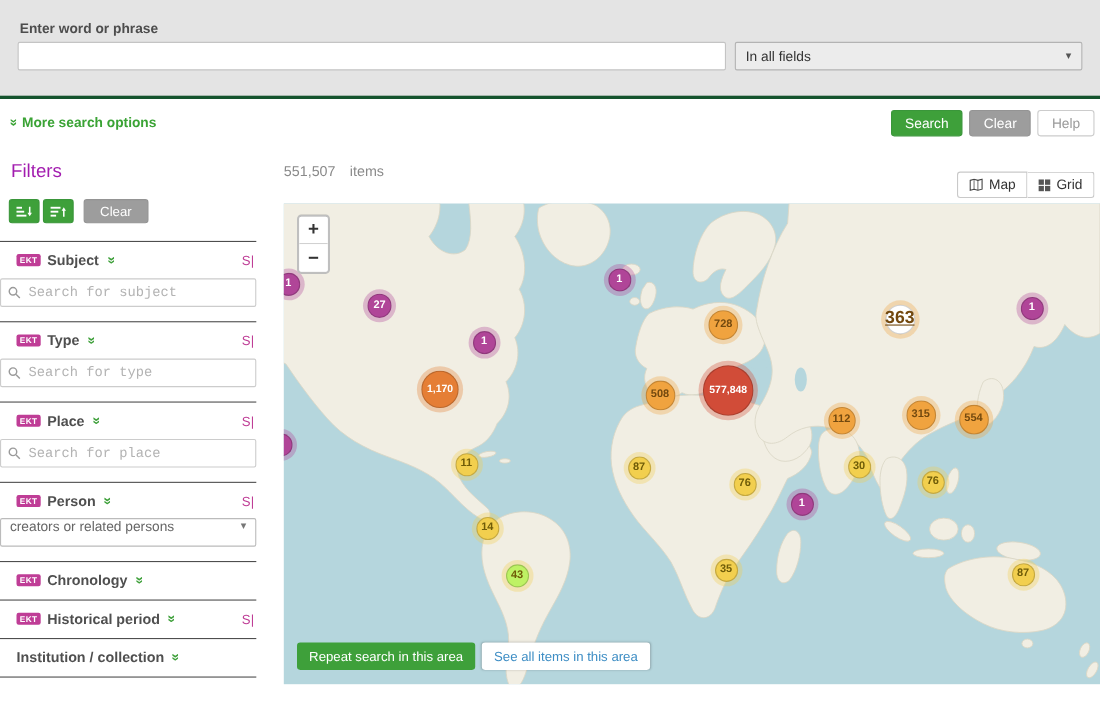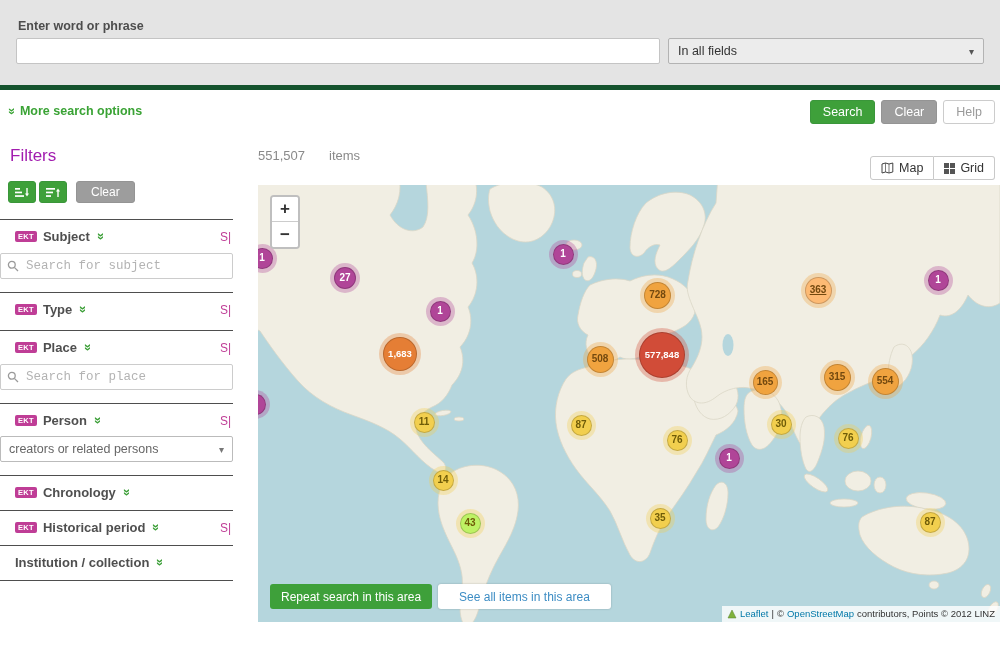--- a/index.html
+++ b/index.html
@@ -1,20 +1,20 @@
 <!DOCTYPE html>
 <html><head>
 <meta charset="utf-8">
 <style>
   * { margin:0; padding:0; box-sizing:border-box; }
   html,body { width:1000px; height:657px; }
   body { font-family:"Liberation Sans", sans-serif; background:#fff; position:relative; overflow:hidden; }
 
   
-  .topbar { position:absolute; left:0; top:0; width:1000px; height:90px; background:#e4e4e4; border-bottom:5px solid #14532d; }
+  .topbar { position:absolute; left:0; top:0; width:1000px; height:90px; background:#e4e4e4; border-bottom:3px solid #14532d; }
   .topbar .lbl { position:absolute; left:18px; top:19px; font-size:12.5px; font-weight:bold; color:#4d4d4d; }
   .search-text { position:absolute; left:16px; top:38px; width:644px; height:26px; border:1px solid #c4c4c4; border-radius:2px; padding:0 8px; font-size:13px; color:#333; background:#fff; font-family:inherit; }
   .field-select { position:absolute; left:668px; top:38px; width:316px; height:26px; background:#ececec; border:1px solid #b3b3b3; border-radius:2px; display:flex; align-items:center; padding:0 9px; font-size:12.5px; color:#333; cursor:pointer; }
   .field-select .arrow { margin-left:auto; font-size:10px; color:#555; }
 
   
   .more-link { position:absolute; left:8px; top:104px; color:#3aa335; font-weight:bold; font-size:12.5px; display:flex; gap:5px; align-items:center; cursor:pointer; }
   .chev { display:inline-block; transform:rotate(-90deg); font-weight:bold; line-height:1; }
   .action-buttons { position:absolute; right:5px; top:100px; display:flex; gap:6px; }
   .btn { height:24px; border-radius:3px; font-size:12.5px; display:inline-flex; align-items:center; padding:0 12px; border:1px solid transparent; cursor:pointer; font-family:inherit; }
@@ -34,41 +34,41 @@
   .fsec:last-child { border-bottom:1px solid #4e4e4e; }
   .fhead { display:flex; align-items:center; gap:6px; padding-left:15px; }
   .ekt { background:#bf3d96; color:#fff; font-size:7.5px; font-weight:bold; padding:2px 3px; border-radius:2px; letter-spacing:.3px; line-height:1; }
   .flabel { font-size:13px; font-weight:bold; color:#4f4f4f; }
   .fhead .chev { color:#3ea03a; font-size:13px; }
   .ftag { margin-left:auto; color:#bf3d96; font-size:12px; padding-right:2px; }
   .fsearch { margin-top:9px; position:relative; }
   .fsearch input { width:100%; height:26px; border:1px solid #ccc; border-radius:2px; padding:0 6px 0 25px; font-size:12.5px; color:#444; font-family:Liberation Mono, monospace; }
   .fsearch input::placeholder { color:#b3b3b3; }
   .fsearch .mag { position:absolute; left:7px; top:7px; }
-  .fdd { margin-top:8px; height:26px; border:1px solid #bbb; border-radius:2px; background:#fff; display:flex; align-items:center; padding:0 8px; font-size:12.5px; color:#666; cursor:pointer; }
+  .fdd { margin-top:8px; height:26px; border:1px solid #bbb; border-radius:2px; background:#fff; display:flex; align-items:flex-start; padding:0 8px; font-size:12.5px; color:#666; cursor:pointer; }
   .fdd .arrow { margin-left:auto; color:#777; font-size:10px; }
 
   
   .results-count { position:absolute; left:258px; top:148px; font-size:13px; color:#8a8a8a; }
-  .results-count .n { margin-right:24px; }
+  .results-count .n { margin-right:13px; }
   .view-toggle { position:absolute; right:5px; top:156px; display:flex; }
   .vbtn { height:24px; background:#fff; border:1px solid #c9c9c9; display:inline-flex; align-items:center; gap:5px; padding:0 10px; font-size:12.5px; color:#333; cursor:pointer; font-family:inherit; }
   .vbtn.first { border-radius:3px 0 0 3px; }
   .vbtn.last { border-radius:0 3px 3px 0; border-left:none; }
 
   
   .map { position:absolute; left:258px; top:185px; width:742px; height:437px; background:#b5d6dd; overflow:hidden; }
   .map .world { position:absolute; left:0; top:0; }
   .cluster { position:absolute; border-radius:50%; display:flex; align-items:center; justify-content:center; font-weight:bold; z-index:5; cursor:pointer; line-height:1; }
   .zoomctl { position:absolute; left:12px; top:10px; width:30px; border:2px solid rgba(0,0,0,0.25); border-radius:4px; background:#fff; z-index:10; overflow:hidden; }
   .zbtn { width:100%; height:25px; display:flex; align-items:center; justify-content:center; font-size:17px; font-weight:bold; color:#333; cursor:pointer; background:#fff; }
   .zbtn.zin { border-bottom:1px solid #ccc; }
   .map-actions { position:absolute; left:12px; bottom:13px; display:flex; gap:6px; z-index:10; }
   .mbtn-green { background:#3ea03a; color:#fff; border:none; border-radius:3px; height:25px; padding:0 11px; font-size:12px; display:inline-flex; align-items:center; cursor:pointer; font-family:inherit; }
-  .mbtn-white { background:#fff; color:#3d8dc4; border:none; border-radius:3px; height:25px; padding:0 21px; font-size:12px; display:inline-flex; align-items:center; cursor:pointer; box-shadow:0 0 2px rgba(0,0,0,.25); font-family:inherit; }
+  .mbtn-white { background:#fff; color:#3d8dc4; border:none; border-radius:3px; height:25px; padding:0 11px; font-size:12px; display:inline-flex; align-items:center; cursor:pointer; box-shadow:0 0 2px rgba(0,0,0,.25); font-family:inherit; }
   .attribution { position:absolute; right:0; bottom:0; background:rgba(255,255,255,0.8); font-size:9.5px; color:#333; padding:2px 5px 3px; z-index:10; display:flex; gap:3px; align-items:center; white-space:nowrap; }
   .attribution .link { color:#0078a8; cursor:pointer; }
 </style>
 </head>
 <body>
 
 <div class="topbar">
   <div class="lbl">Enter word or phrase</div>
   <input class="search-text" type="text" value="" style="">
   <div class="field-select">
@@ -127,20 +127,27 @@
     </div>
 
   </div>
 
   <div class="fsec">
     <div class="fhead">
       <span class="ekt">EKT</span>
       <span class="flabel">Type</span>
       <span class="chev">«</span>
       <span class="ftag">S|</span>
+    </div>
+    <div class="fsearch">
+      <svg class="mag" width="12" height="12" viewBox="0 0 12 12">
+        <circle cx="4.8" cy="4.8" r="3.4" fill="none" stroke="#9a9a9a" stroke-width="1.3"></circle>
+        <line x1="7.6" y1="7.6" x2="11" y2="11" stroke="#9a9a9a" stroke-width="1.3"></line>
+      </svg>
+      <input type="text" placeholder="Search for type" style="">
     </div>
 
   </div>
 
   <div class="fsec">
     <div class="fhead">
       <span class="ekt">EKT</span>
       <span class="flabel">Place</span>
       <span class="chev">«</span>
       <span class="ftag">S|</span>
@@ -280,41 +287,31 @@
   <div class="zoomctl">
     <div class="zbtn zin">+</div>
     <div class="zbtn">−</div>
   </div>
 
   <div class="map-actions">
     <button class="mbtn-green">Repeat search in this area</button>
     <button class="mbtn-white">See all items in this area</button>
   </div>
 
-  <div class="attribution">
-    <svg width="10" height="10" viewBox="0 0 10 10">
-      <path d="M1,9 L5,1 L9,9 Z" fill="#7fb23c" stroke="#567f2a" stroke-width="0.5"></path>
-    </svg>
-    <span class="link">Leaflet</span>
-    <span>|</span>
-    <span>©</span>
-    <span class="link">OpenStreetMap</span>
-    <span>contributors, Points © 2012 LINZ</span>
-  </div>
 <div class="cluster" style="left: -6.5px; top: 62.5px; width: 21px; height: 21px; background: rgb(176, 69, 152); color: rgb(255, 255, 255); box-shadow: rgba(176, 69, 152, 0.33) 0px 0px 0px 4px; border: 1px solid rgba(0, 0, 0, 0.18); font-size: 10px;">1</div>
     <div class="cluster" style="left: 76px; top: 82px; width: 22px; height: 22px; background: rgb(176, 69, 152); color: rgb(255, 255, 255); box-shadow: rgba(176, 69, 152, 0.33) 0px 0px 0px 4px; border: 1px solid rgba(0, 0, 0, 0.18); font-size: 10px;">27</div>
     <div class="cluster" style="left: 294.5px; top: 58.5px; width: 21px; height: 21px; background: rgb(176, 69, 152); color: rgb(255, 255, 255); box-shadow: rgba(176, 69, 152, 0.33) 0px 0px 0px 4px; border: 1px solid rgba(0, 0, 0, 0.18); font-size: 10px;">1</div>
     <div class="cluster" style="left: 386px; top: 96.5px; width: 27px; height: 27px; background: rgb(240, 163, 63); color: rgb(115, 73, 15); box-shadow: rgba(240, 163, 63, 0.33) 0px 0px 0px 4px; border: 1px solid rgba(0, 0, 0, 0.18); font-size: 10px;">728</div>
-    <div class="cluster" style="left: 546.5px; top: 91.5px; width: 27px; height: 27px; background: #fdba74; color: rgb(115, 73, 15); box-shadow: rgba(240, 163, 63, 0.33) 0px 0px 0px 4px; border: 1px solid rgba(0, 0, 0, 0.18); font-size: 10px; text-decoration: underline;">363</div>
+    <div class="cluster" style="left: 546.5px; top: 91.5px; width: 27px; height: 27px; background: #ffffff; color: rgb(115, 73, 15); box-shadow: rgba(240, 163, 63, 0.33) 0px 0px 0px 4px; border: 1px solid rgba(0, 0, 0, 0.18); font-size: 16px; text-decoration: underline;">363</div>
     <div class="cluster" style="left: 669.5px; top: 84.5px; width: 21px; height: 21px; background: rgb(176, 69, 152); color: rgb(255, 255, 255); box-shadow: rgba(176, 69, 152, 0.33) 0px 0px 0px 4px; border: 1px solid rgba(0, 0, 0, 0.18); font-size: 10px;">1</div>
     <div class="cluster" style="left: 171.5px; top: 115.5px; width: 21px; height: 21px; background: rgb(176, 69, 152); color: rgb(255, 255, 255); box-shadow: rgba(176, 69, 152, 0.33) 0px 0px 0px 4px; border: 1px solid rgba(0, 0, 0, 0.18); font-size: 10px;">1</div>
-    <div class="cluster" style="left: 125px; top: 152px; width: 34px; height: 34px; background: rgb(229, 126, 53); color: rgb(255, 255, 255); box-shadow: rgba(229, 126, 53, 0.33) 0px 0px 0px 4px; border: 1px solid rgba(0, 0, 0, 0.18); font-size: 9.5px;">1,683</div>
+    <div class="cluster" style="left: 125px; top: 152px; width: 34px; height: 34px; background: rgb(229, 126, 53); color: rgb(255, 255, 255); box-shadow: rgba(229, 126, 53, 0.33) 0px 0px 0px 4px; border: 1px solid rgba(0, 0, 0, 0.18); font-size: 9.5px;">1,170</div>
     <div class="cluster" style="left: 328.5px; top: 160.5px; width: 27px; height: 27px; background: rgb(240, 163, 63); color: rgb(115, 73, 15); box-shadow: rgba(240, 163, 63, 0.33) 0px 0px 0px 4px; border: 1px solid rgba(0, 0, 0, 0.18); font-size: 10px;">508</div>
     <div class="cluster" style="left: 381px; top: 147px; width: 46px; height: 46px; background: rgb(209, 76, 56); color: rgb(255, 255, 255); box-shadow: rgba(209, 76, 56, 0.33) 0px 0px 0px 4px; border: 1px solid rgba(0, 0, 0, 0.18); font-size: 9.5px;">577,848</div>
-    <div class="cluster" style="left: 494.5px; top: 184.5px; width: 25px; height: 25px; background: rgb(240, 163, 63); color: rgb(115, 73, 15); box-shadow: rgba(240, 163, 63, 0.33) 0px 0px 0px 4px; border: 1px solid rgba(0, 0, 0, 0.18); font-size: 10px;">165</div>
+    <div class="cluster" style="left: 494.5px; top: 184.5px; width: 25px; height: 25px; background: rgb(240, 163, 63); color: rgb(115, 73, 15); box-shadow: rgba(240, 163, 63, 0.33) 0px 0px 0px 4px; border: 1px solid rgba(0, 0, 0, 0.18); font-size: 10px;">112</div>
     <div class="cluster" style="left: 565.5px; top: 178.5px; width: 27px; height: 27px; background: rgb(240, 163, 63); color: rgb(115, 73, 15); box-shadow: rgba(240, 163, 63, 0.33) 0px 0px 0px 4px; border: 1px solid rgba(0, 0, 0, 0.18); font-size: 10px;">315</div>
     <div class="cluster" style="left: 613.5px; top: 182.5px; width: 27px; height: 27px; background: rgb(240, 163, 63); color: rgb(115, 73, 15); box-shadow: rgba(240, 163, 63, 0.33) 0px 0px 0px 4px; border: 1px solid rgba(0, 0, 0, 0.18); font-size: 10px;">554</div>
     <div class="cluster" style="left: -13.5px; top: 208.5px; width: 21px; height: 21px; background: rgb(176, 69, 152); color: rgb(255, 255, 255); box-shadow: rgba(176, 69, 152, 0.33) 0px 0px 0px 4px; border: 1px solid rgba(0, 0, 0, 0.18); font-size: 10px;">1</div>
     <div class="cluster" style="left: 155.5px; top: 226.5px; width: 21px; height: 21px; background: rgb(242, 207, 78); color: rgb(111, 92, 8); box-shadow: rgba(242, 207, 78, 0.33) 0px 0px 0px 4px; border: 1px solid rgba(0, 0, 0, 0.18); font-size: 10px;">11</div>
     <div class="cluster" style="left: 312.5px; top: 229.5px; width: 21px; height: 21px; background: rgb(242, 207, 78); color: rgb(111, 92, 8); box-shadow: rgba(242, 207, 78, 0.33) 0px 0px 0px 4px; border: 1px solid rgba(0, 0, 0, 0.18); font-size: 10px;">87</div>
     <div class="cluster" style="left: 408.5px; top: 244.5px; width: 21px; height: 21px; background: rgb(242, 207, 78); color: rgb(111, 92, 8); box-shadow: rgba(242, 207, 78, 0.33) 0px 0px 0px 4px; border: 1px solid rgba(0, 0, 0, 0.18); font-size: 10px;">76</div>
     <div class="cluster" style="left: 512.5px; top: 228.5px; width: 21px; height: 21px; background: rgb(242, 207, 78); color: rgb(111, 92, 8); box-shadow: rgba(242, 207, 78, 0.33) 0px 0px 0px 4px; border: 1px solid rgba(0, 0, 0, 0.18); font-size: 10px;">30</div>
     <div class="cluster" style="left: 579.5px; top: 242.5px; width: 21px; height: 21px; background: rgb(242, 207, 78); color: rgb(111, 92, 8); box-shadow: rgba(242, 207, 78, 0.33) 0px 0px 0px 4px; border: 1px solid rgba(0, 0, 0, 0.18); font-size: 10px;">76</div>
     <div class="cluster" style="left: 460.5px; top: 262.5px; width: 21px; height: 21px; background: rgb(176, 69, 152); color: rgb(255, 255, 255); box-shadow: rgba(176, 69, 152, 0.33) 0px 0px 0px 4px; border: 1px solid rgba(0, 0, 0, 0.18); font-size: 10px;">1</div>
     <div class="cluster" style="left: 174.5px; top: 284.5px; width: 21px; height: 21px; background: rgb(242, 207, 78); color: rgb(111, 92, 8); box-shadow: rgba(242, 207, 78, 0.33) 0px 0px 0px 4px; border: 1px solid rgba(0, 0, 0, 0.18); font-size: 10px;">14</div>

